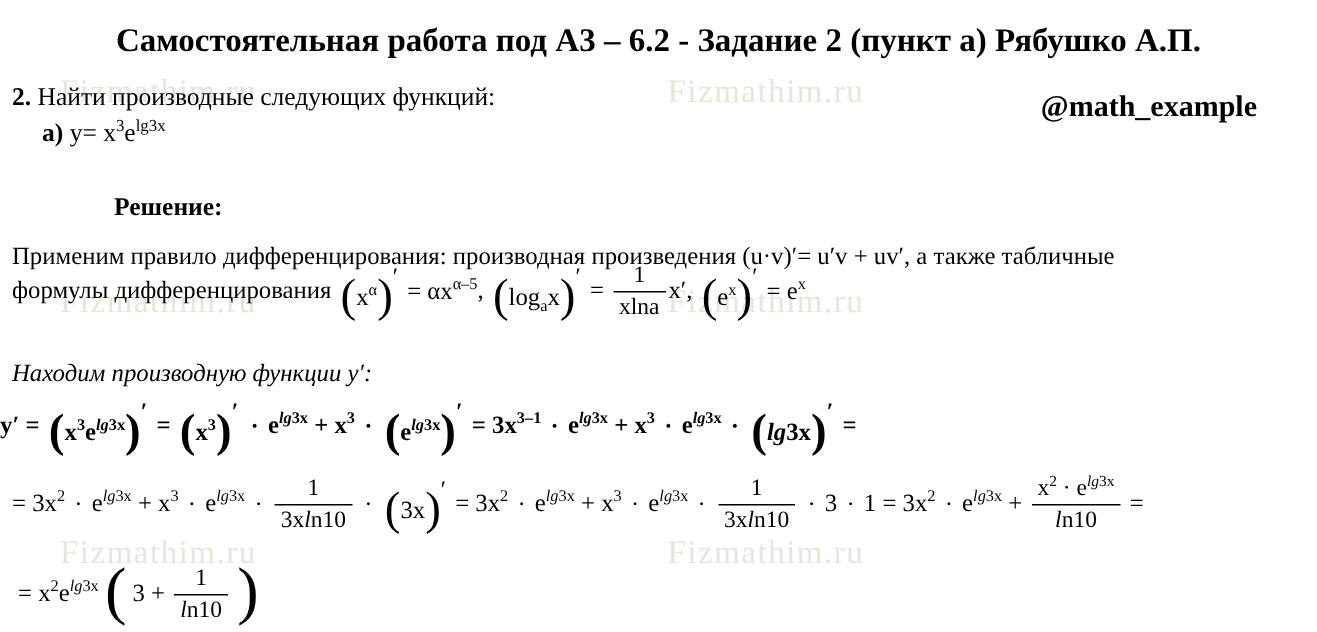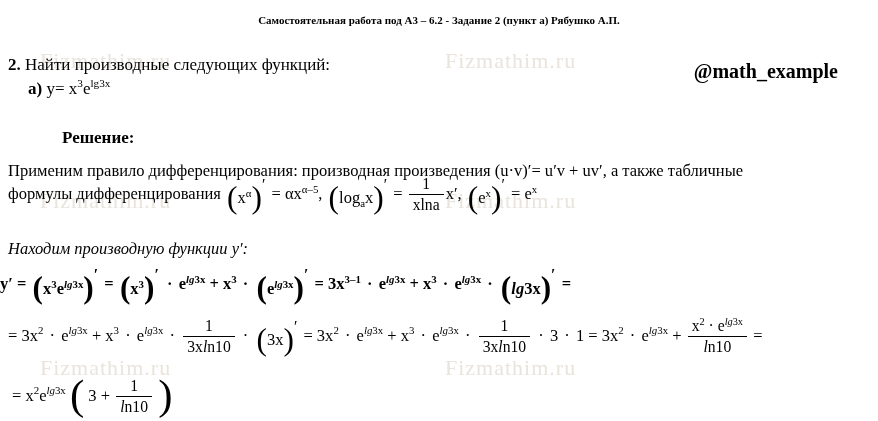--- a/index.html
+++ b/index.html
@@ -43,21 +43,21 @@
     z-index: 2;
   }
 
   .title {
     position: absolute;
     top: 14px;
     left: 0;
     width: 878px;
     text-align: center;
     font-weight: bold;
-    font-size: 11px;
+    font-size: 22px;
   }
 
   .task-line {
     position: absolute;
     left: 8px;
     top: 55px;
     font-size: 17px;
   }
   .task-line b { font-weight: bold; }
 
@@ -72,21 +72,21 @@
   .channel {
     position: absolute;
     right: 40px;
     top: 60px;
     font-weight: bold;
     font-size: 20px;
   }
 
   .solution {
     position: absolute;
-    left: 62px;
+    left: 76px;
     top: 128px;
     font-weight: bold;
     font-size: 17px;
   }
 
   .para1 {
     position: absolute;
     left: 8px;
     top: 150px;
     font-size: 16.5px;

